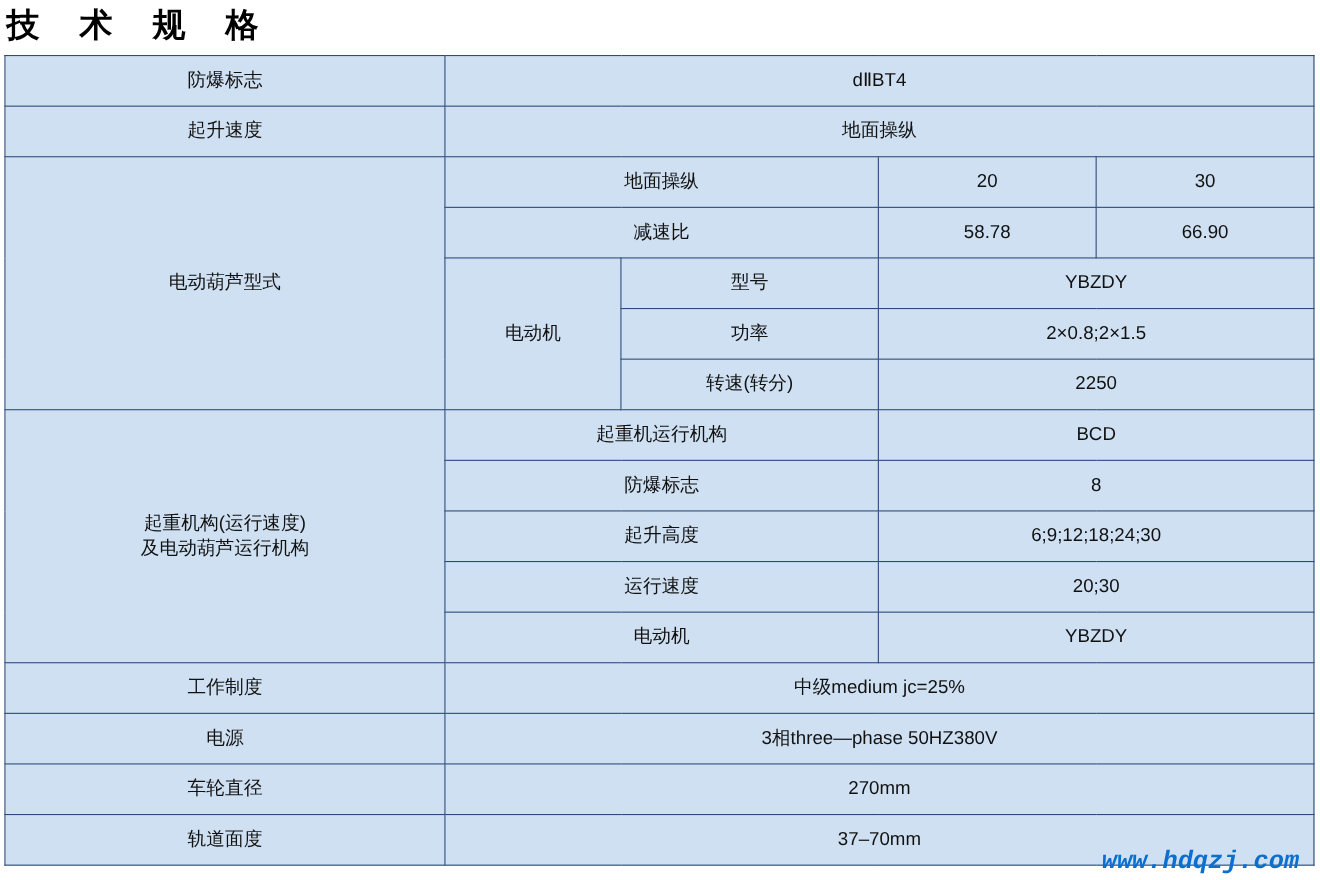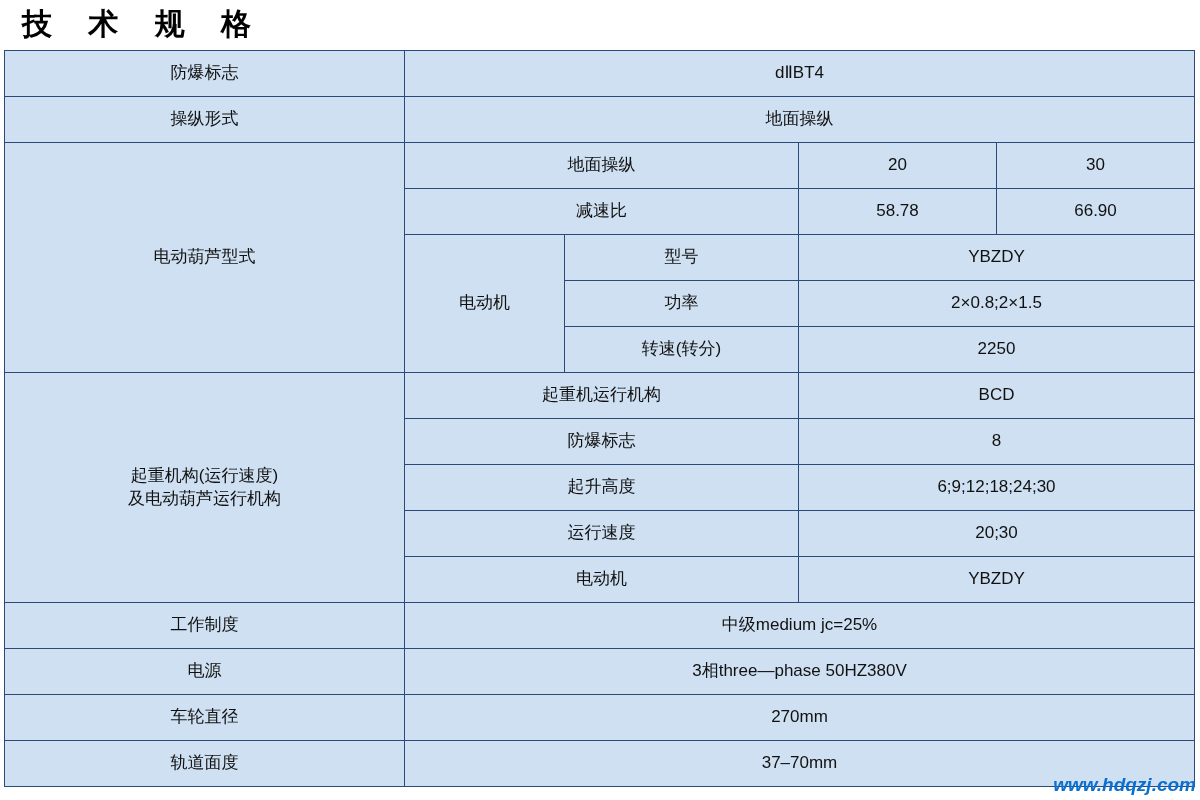--- a/index.html
+++ b/index.html
@@ -17,21 +17,21 @@
   .page {
     position: relative;
     width: 1200px;
     height: 800px;
     box-sizing: border-box;
   }
   .title {
     font-size: 30px;
     font-weight: bold;
     letter-spacing: 14px;
-    padding: 6px 0 8px 22px;
+    padding: 6px 0 8px 6px;
     color: #000000;
     line-height: 1.2;
   }
   table.spec {
     border-collapse: collapse;
     width: 948px;
     margin-left: 4px;
     table-layout: fixed;
   }
   table.spec td {
@@ -47,27 +47,28 @@
   }
   td.label-cell {
     font-size: 17px;
   }
   td.big-label {
     font-size: 17px;
     line-height: 1.9;
   }
   .wm {
     position: absolute;
-    right: 4px;
+    right: 19px;
     bottom: 4px;
-    font-size: 19px;
+    font-size: 23px;
     font-weight: bold;
     font-style: italic;
     color: #0b6fd0;
     letter-spacing: 0px;
+    font-family: Liberation Mono, monospace;
   }
 </style>
 </head>
 <body>
 
 <div class="page">
 
   <div class="title">技 术 规 格</div>
 
   <table class="spec">
@@ -77,21 +78,21 @@
       <col style="width:234px">
       <col style="width:198px">
       <col style="width:198px">
     </colgroup>
     <tbody>
       <tr>
         <td class="label-cell">防爆标志</td>
         <td colspan="4">dⅡBT4</td>
       </tr>
       <tr>
-        <td class="label-cell">操纵形式</td>
+        <td class="label-cell">起升速度</td>
         <td colspan="4">地面操纵</td>
       </tr>
 
       <tr>
         <td class="big-label" rowspan="5">电动葫芦型式</td>
         <td colspan="2">地面操纵</td>
         <td>20</td>
         <td>30</td>
       </tr>
       <tr>

